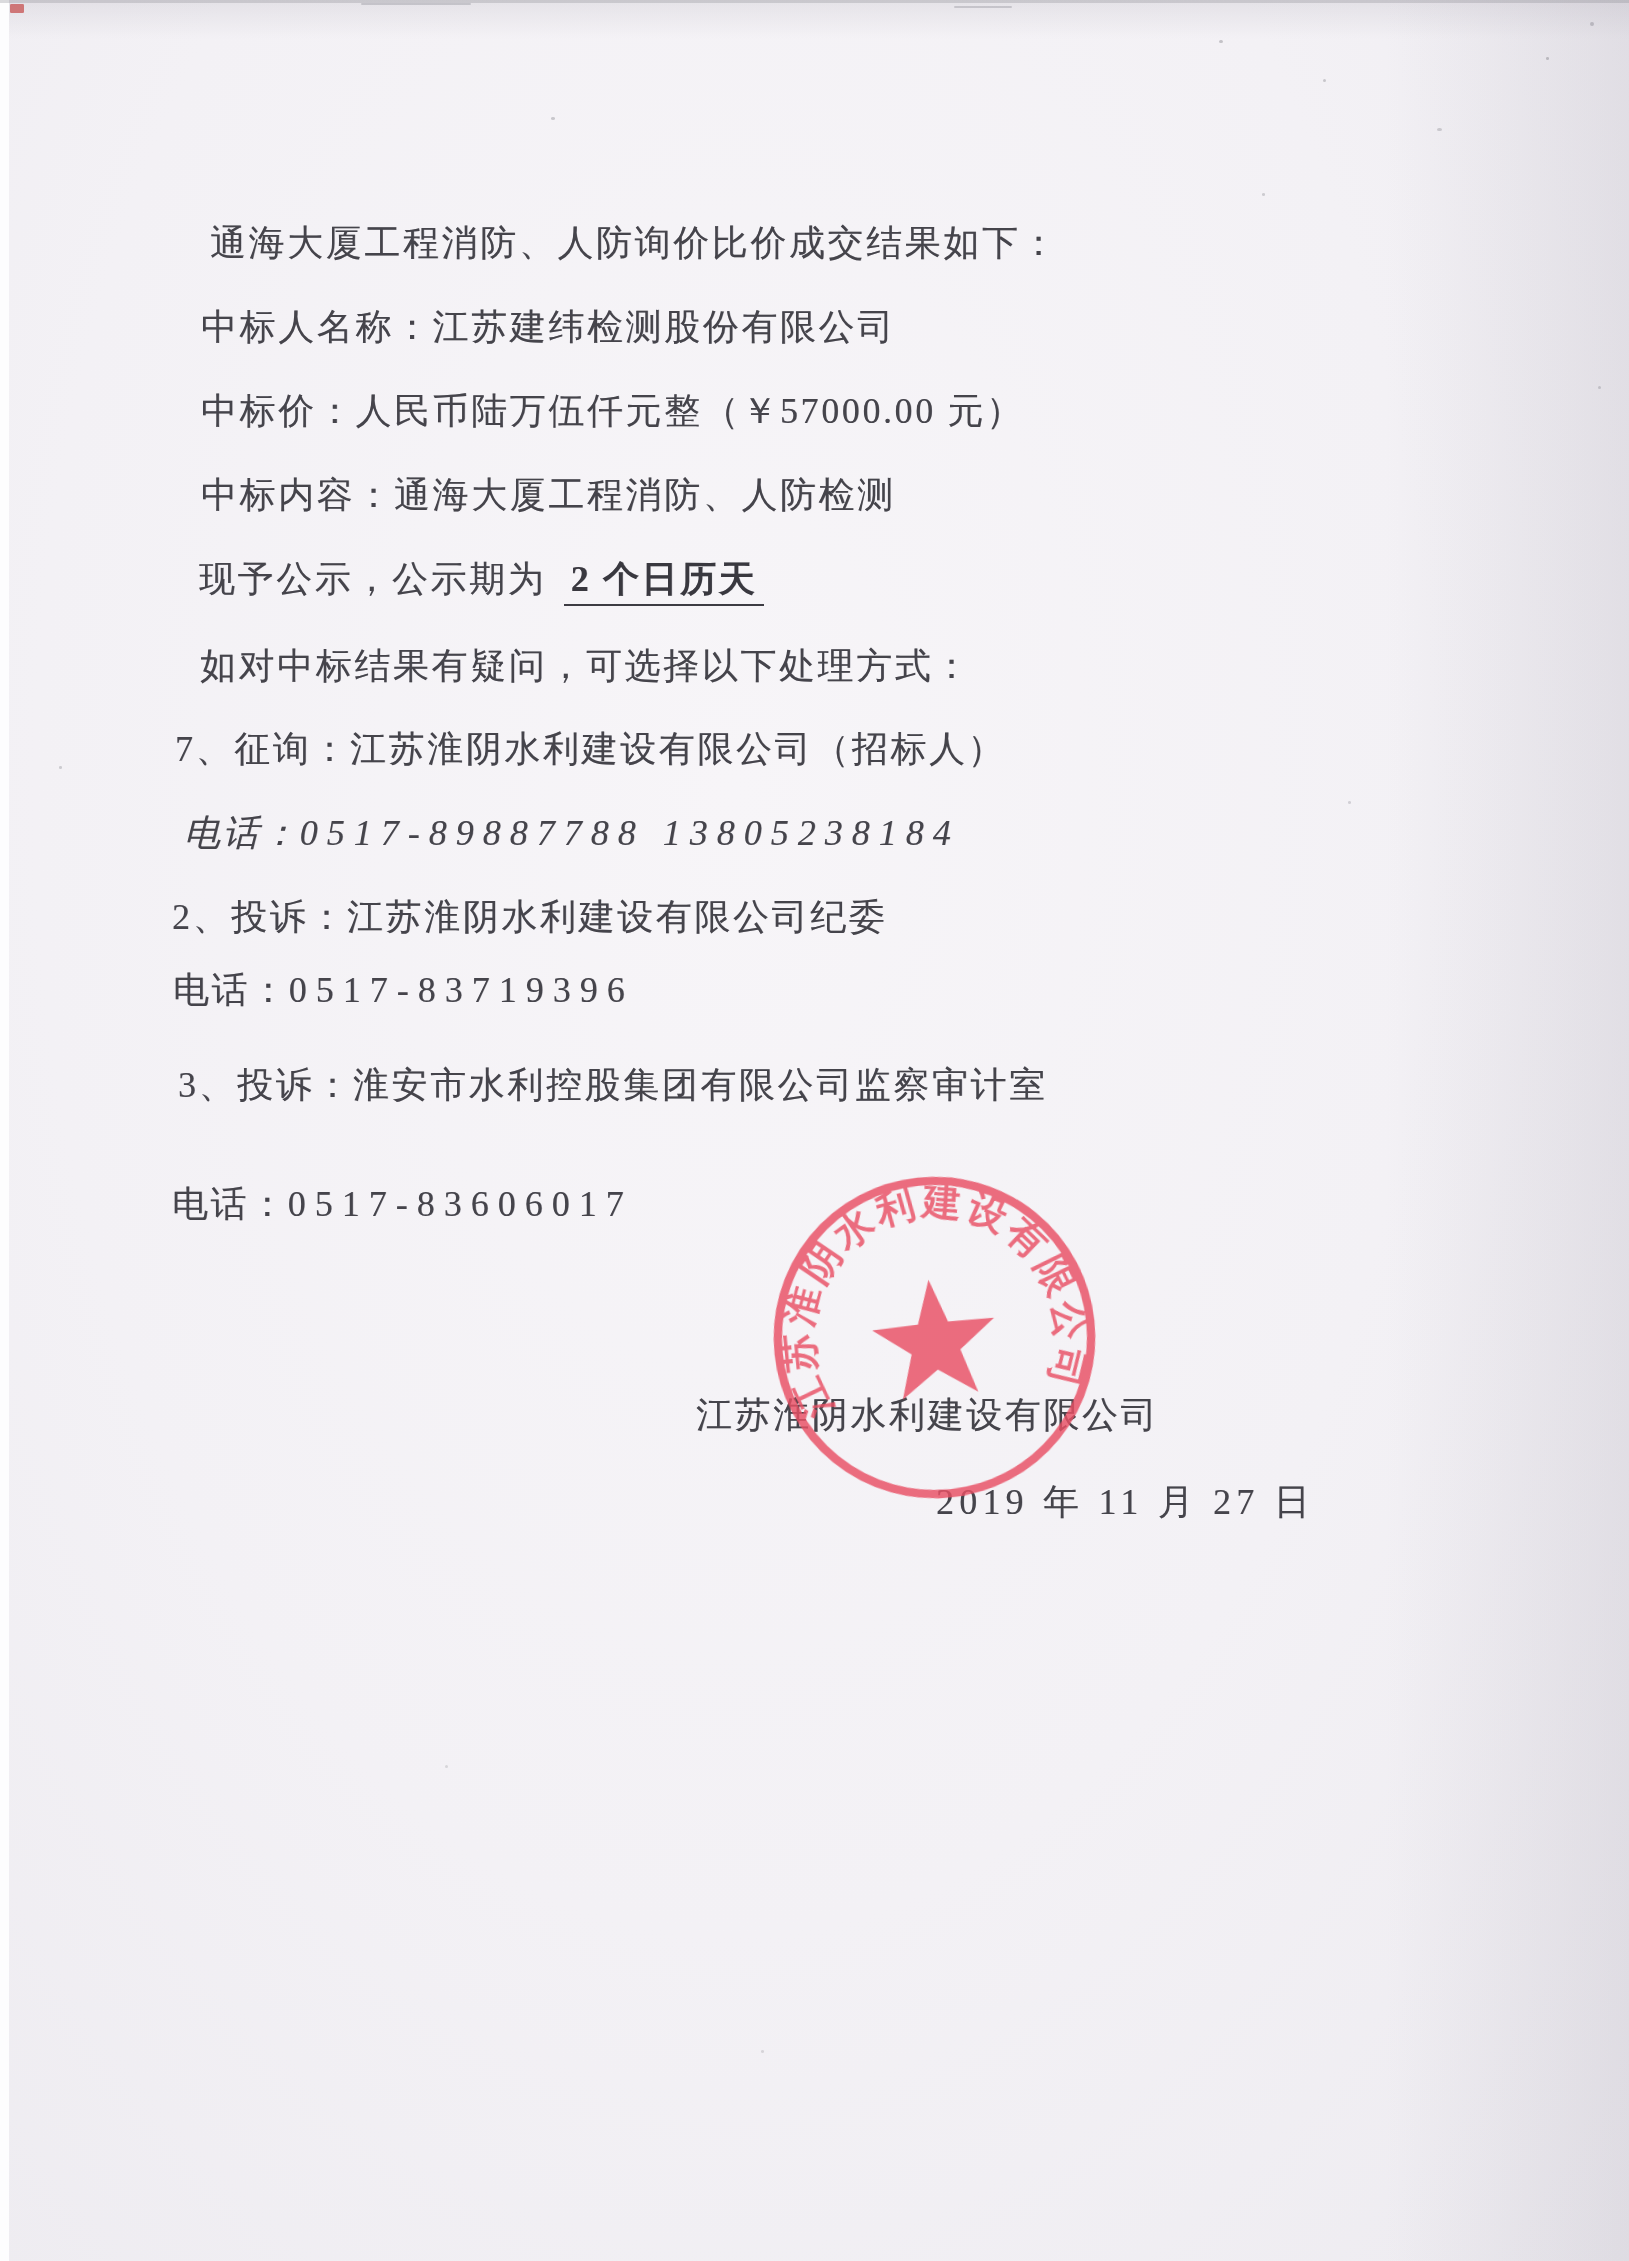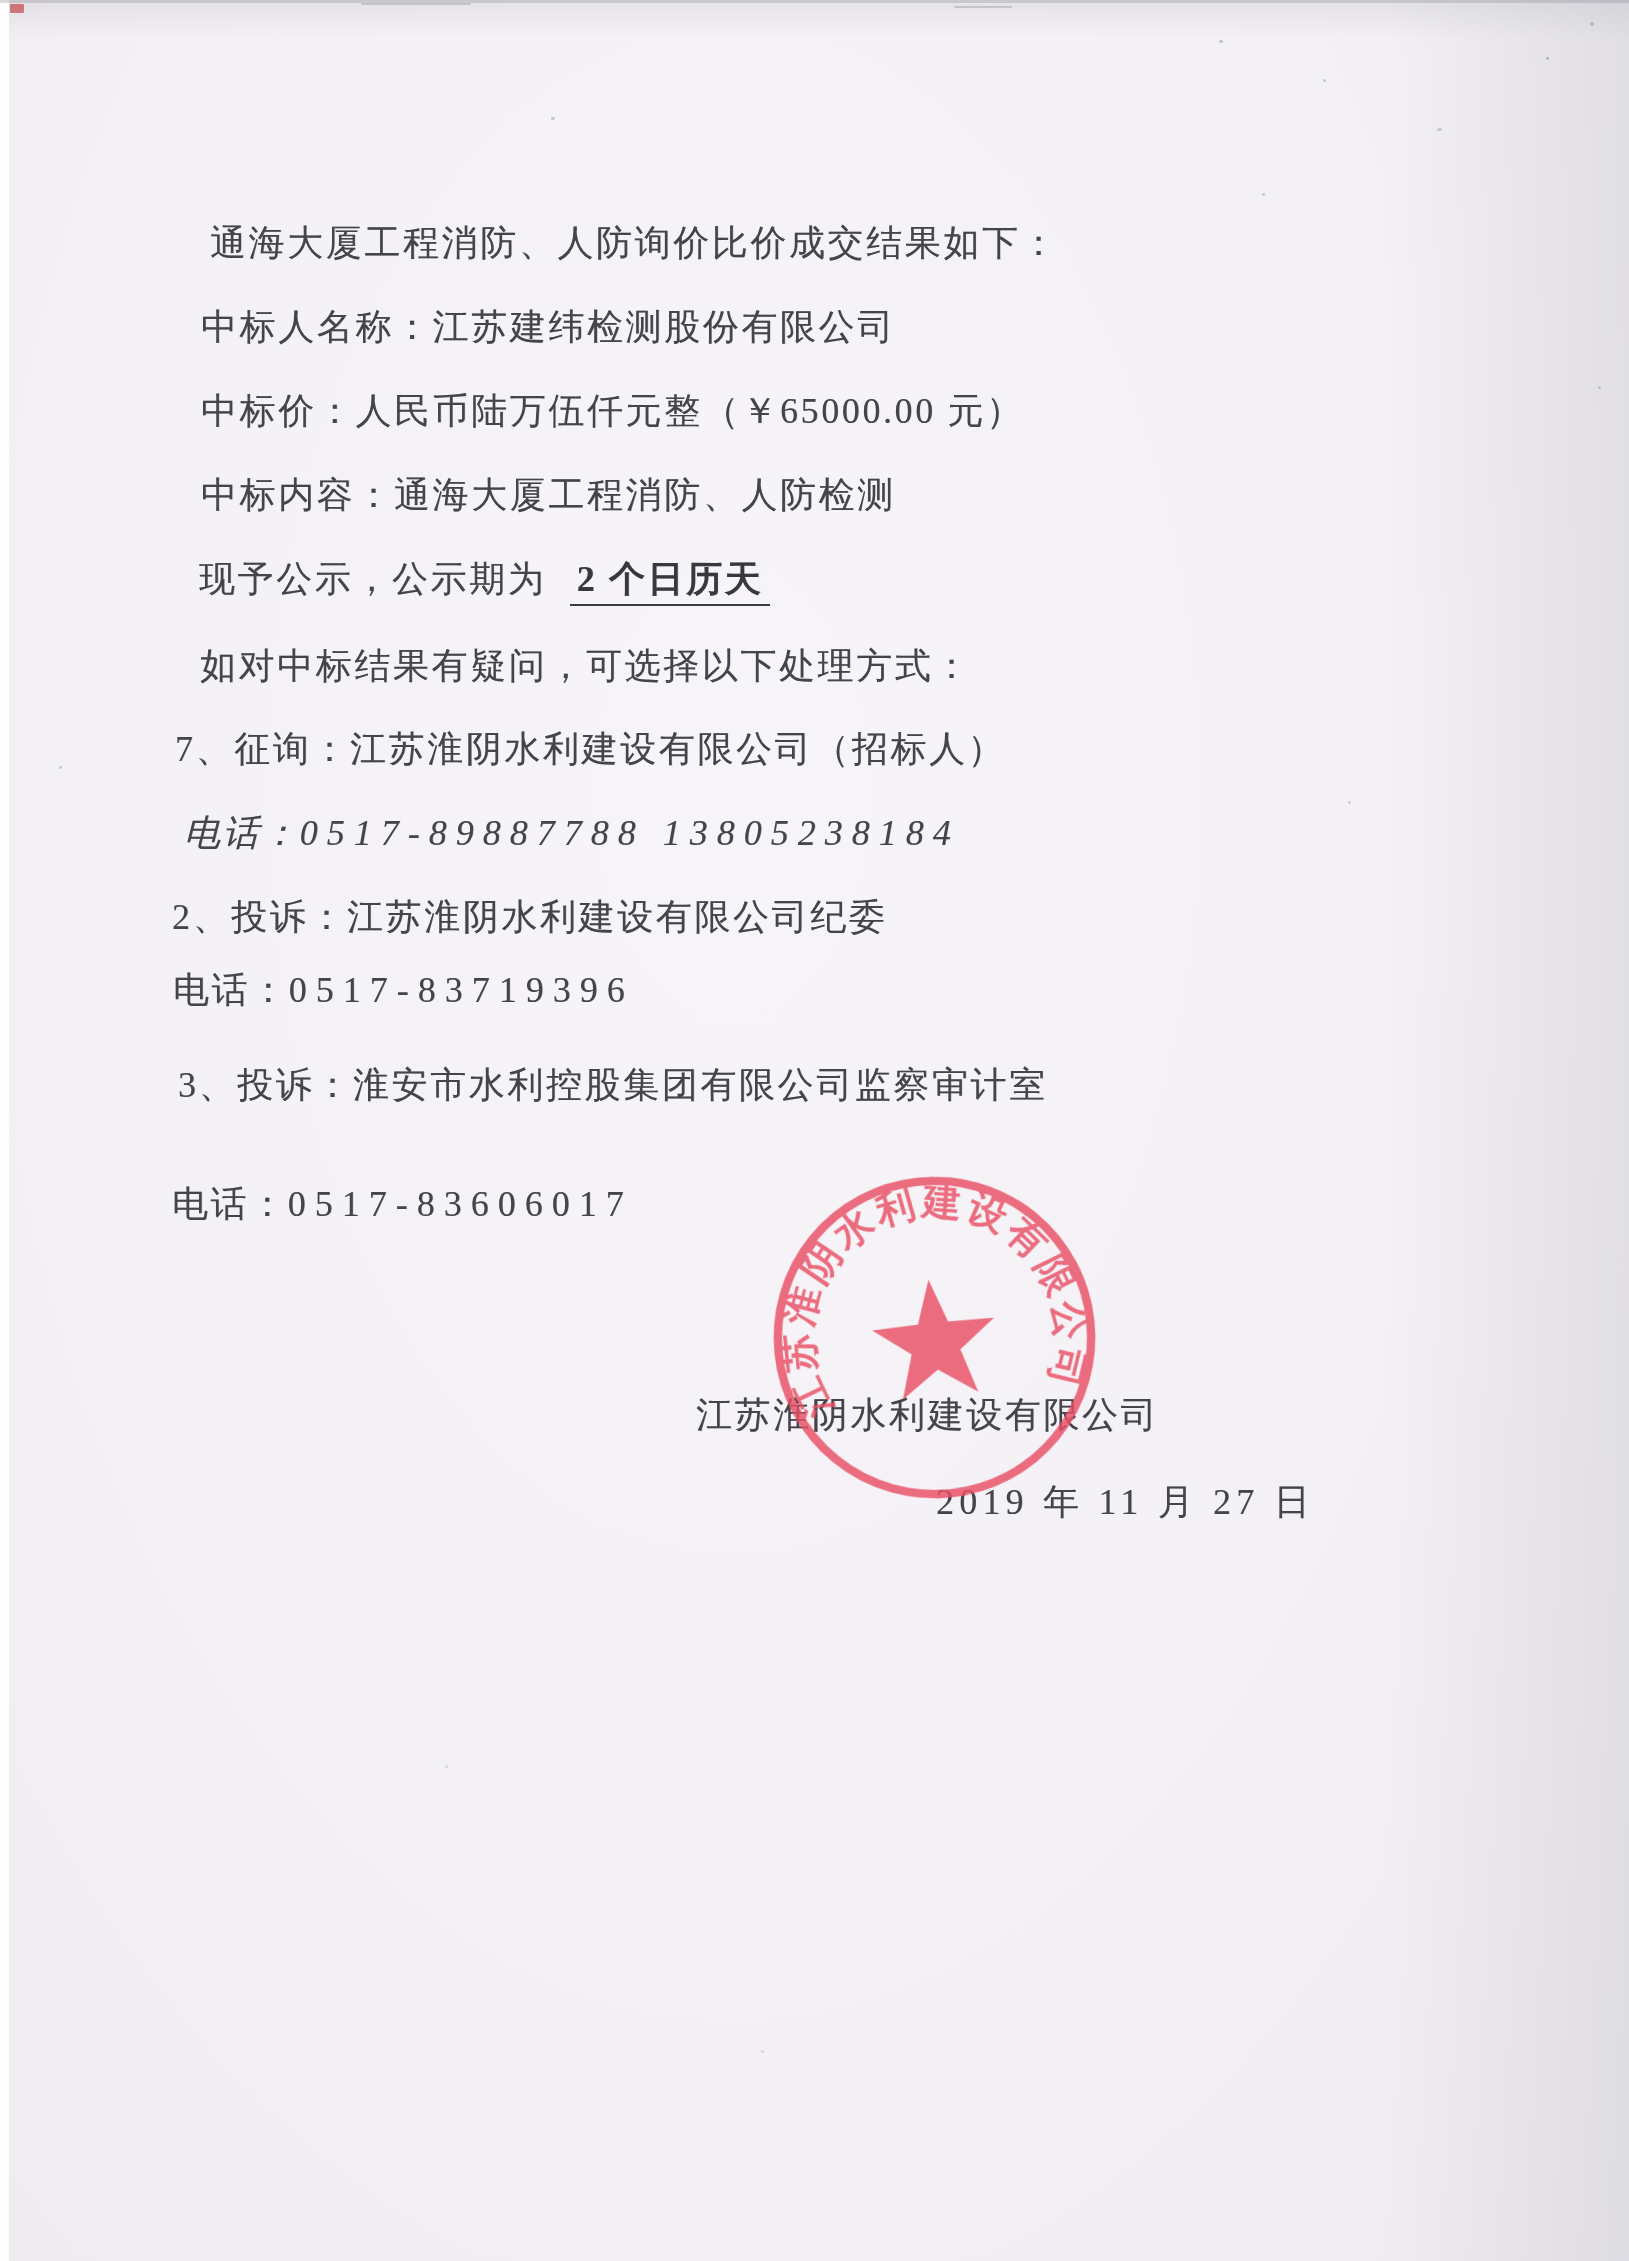--- a/index.html
+++ b/index.html
@@ -21,21 +21,21 @@
   
   .l{
     position:absolute;white-space:nowrap;
     font-size:36px;letter-spacing:2.6px;color:#45444b;
     text-shadow:0.4px 0.4px 0.6px rgba(70,70,82,.4);
   }
   .digits{letter-spacing:9px;}
   .u{
     font-weight:700;color:#39383f;
     border-bottom:2.6px solid #3d3c43;
-    padding:0 6.4px 5.2px 6.4px;margin-left:24px;
+    padding:0 6.4px 5.2px 6.4px;margin-left:18px;
   }
   
   .seal{
     position:absolute;left:754px;top:1157px;width:361px;height:361px;
     transform:rotate(-6deg);
     opacity:.82;
     filter:blur(0.3px);
   }
   
   .sp{position:absolute;display:block;background:rgba(70,70,78,.55);border-radius:50%;}
@@ -45,21 +45,21 @@
 </head>
 <body>
 
 <div class="page">
 
   <span class="edge-left"></span>
   <span class="edge-top"></span>
 
   <div class="l" style="left:201px;top:303px;">中标人名称：江苏建纬检测股份有限公司</div>
   <div class="l" style="left:210px;top:219px;">通海大厦工程消防、人防询价比价成交结果如下：</div>
-  <div class="l" style="left:201px;top:387px;">中标价：人民币陆万伍仟元整（￥65000.00 元）</div>
+  <div class="l" style="left:201px;top:387px;">中标价：人民币陆万伍仟元整（￥57000.00 元）</div>
   <div class="l" style="left:201px;top:471px;">中标内容：通海大厦工程消防、人防检测</div>
 
   <div class="l" style="left:199px;top:555px;">
     <span>现予公示，公示期为</span><span class="u">2 个日历天</span>
   </div>
 
   <div class="l" style="left:200px;top:642px;">如对中标结果有疑问，可选择以下处理方式：</div>
   <div class="l" style="left:175px;top:725px;">7、征询：江苏淮阴水利建设有限公司（招标人）</div>
 
   <div class="l" style="left:184px;top:809px;font-style:italic;">

